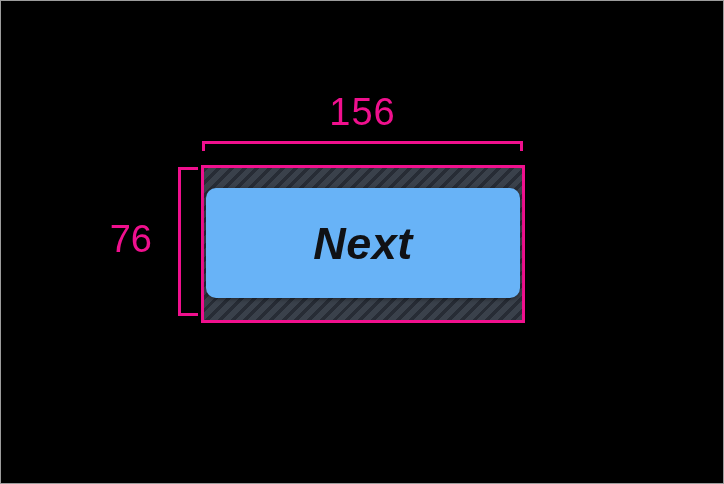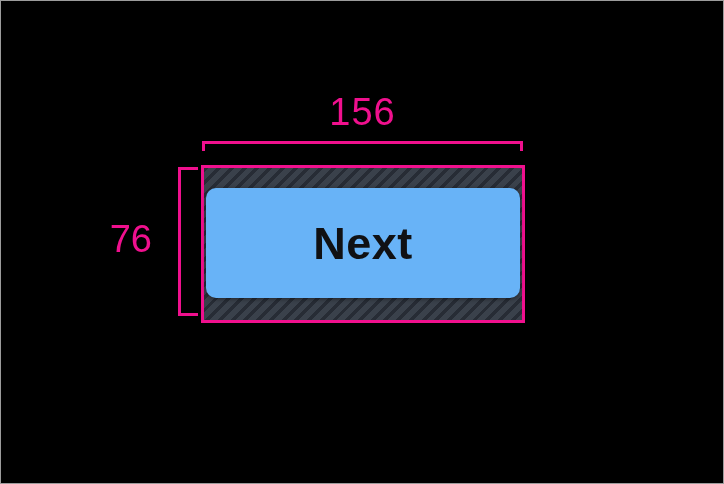--- a/index.html
+++ b/index.html
@@ -65,20 +65,21 @@
   #hatch {
     position: absolute;
     inset: 0;
     background: repeating-linear-gradient(
       135deg,
       var(--hatch_stripe, #272c35) 0px,
       var(--hatch_stripe, #272c35) 3.5px,
       var(--hatch_bg, #3a414b) 3.5px,
       var(--hatch_bg, #3a414b) 9px
     );
+    font-style: italic;
   }
   
   #next-button {
     position: absolute;
     left: 2px;
     right: 2px;
     top: 20px;
     bottom: 22px;
     background: var(--button_blue, #68b3f7);
     border-radius: 10px;

